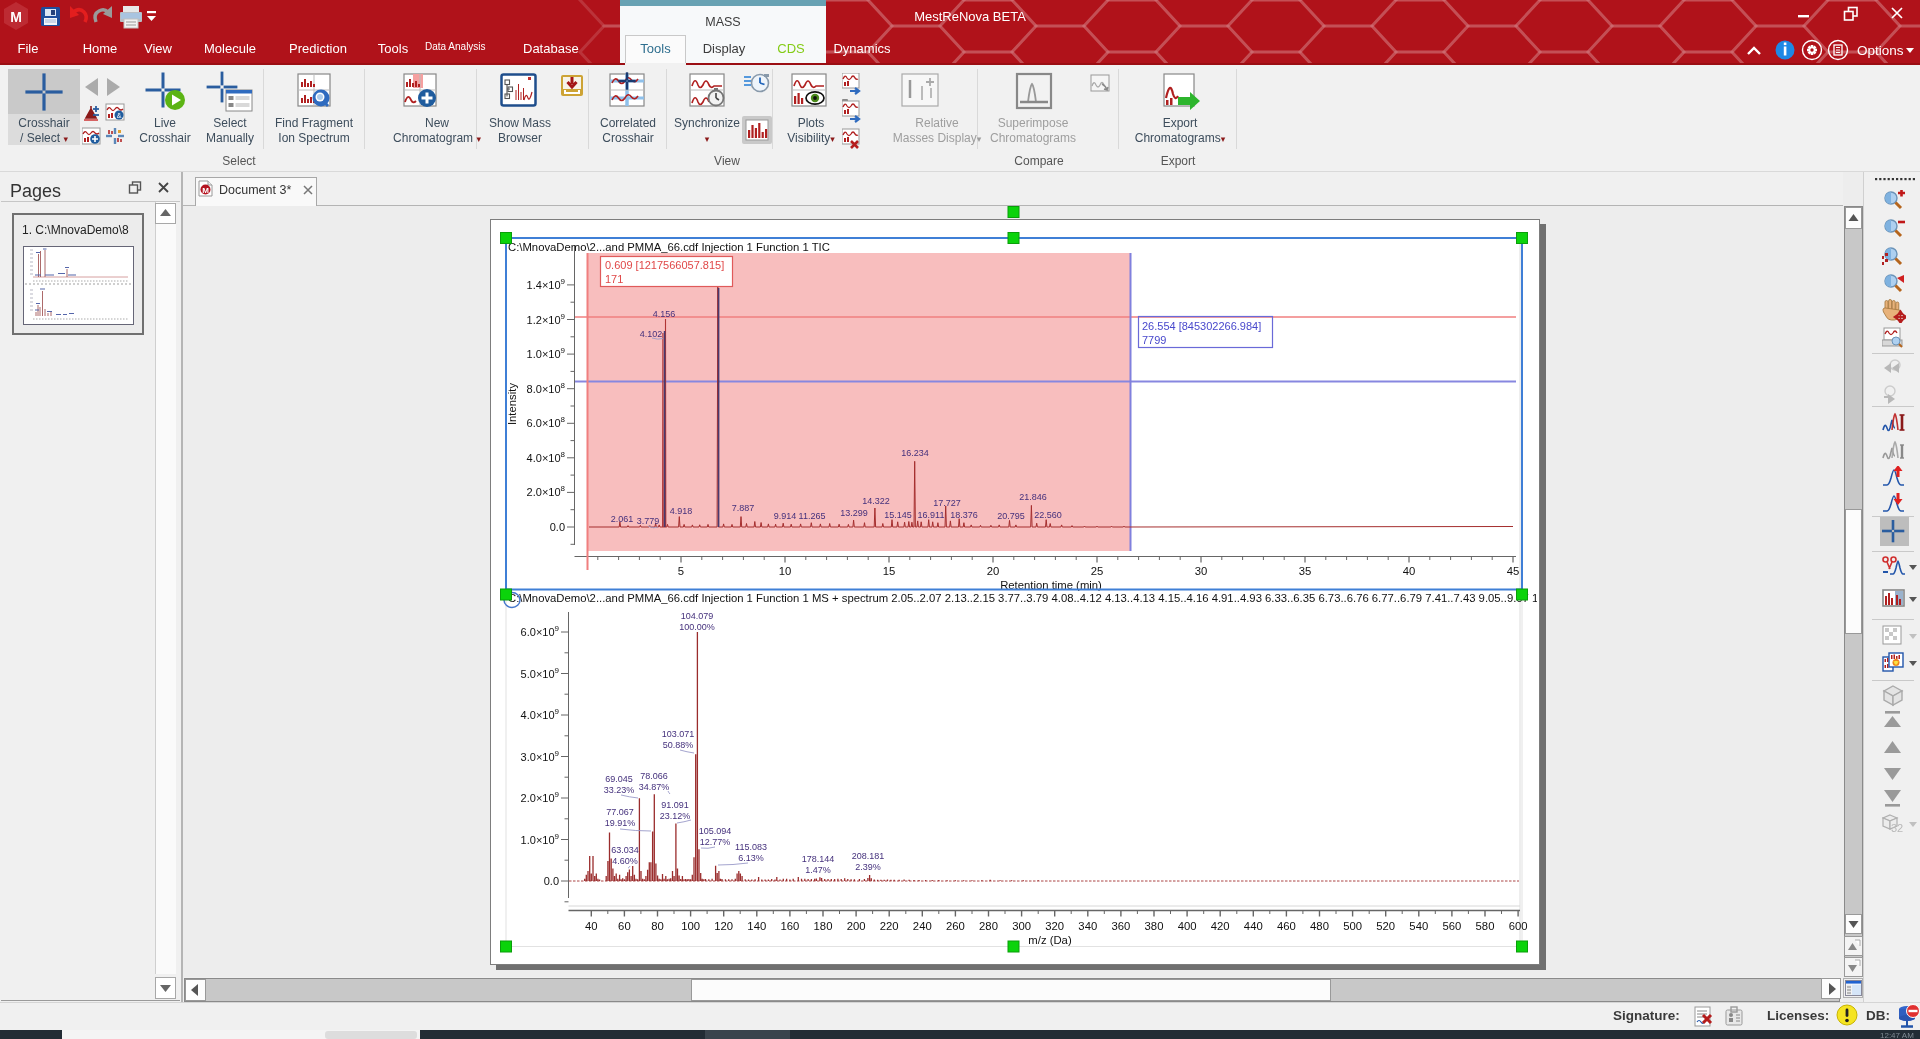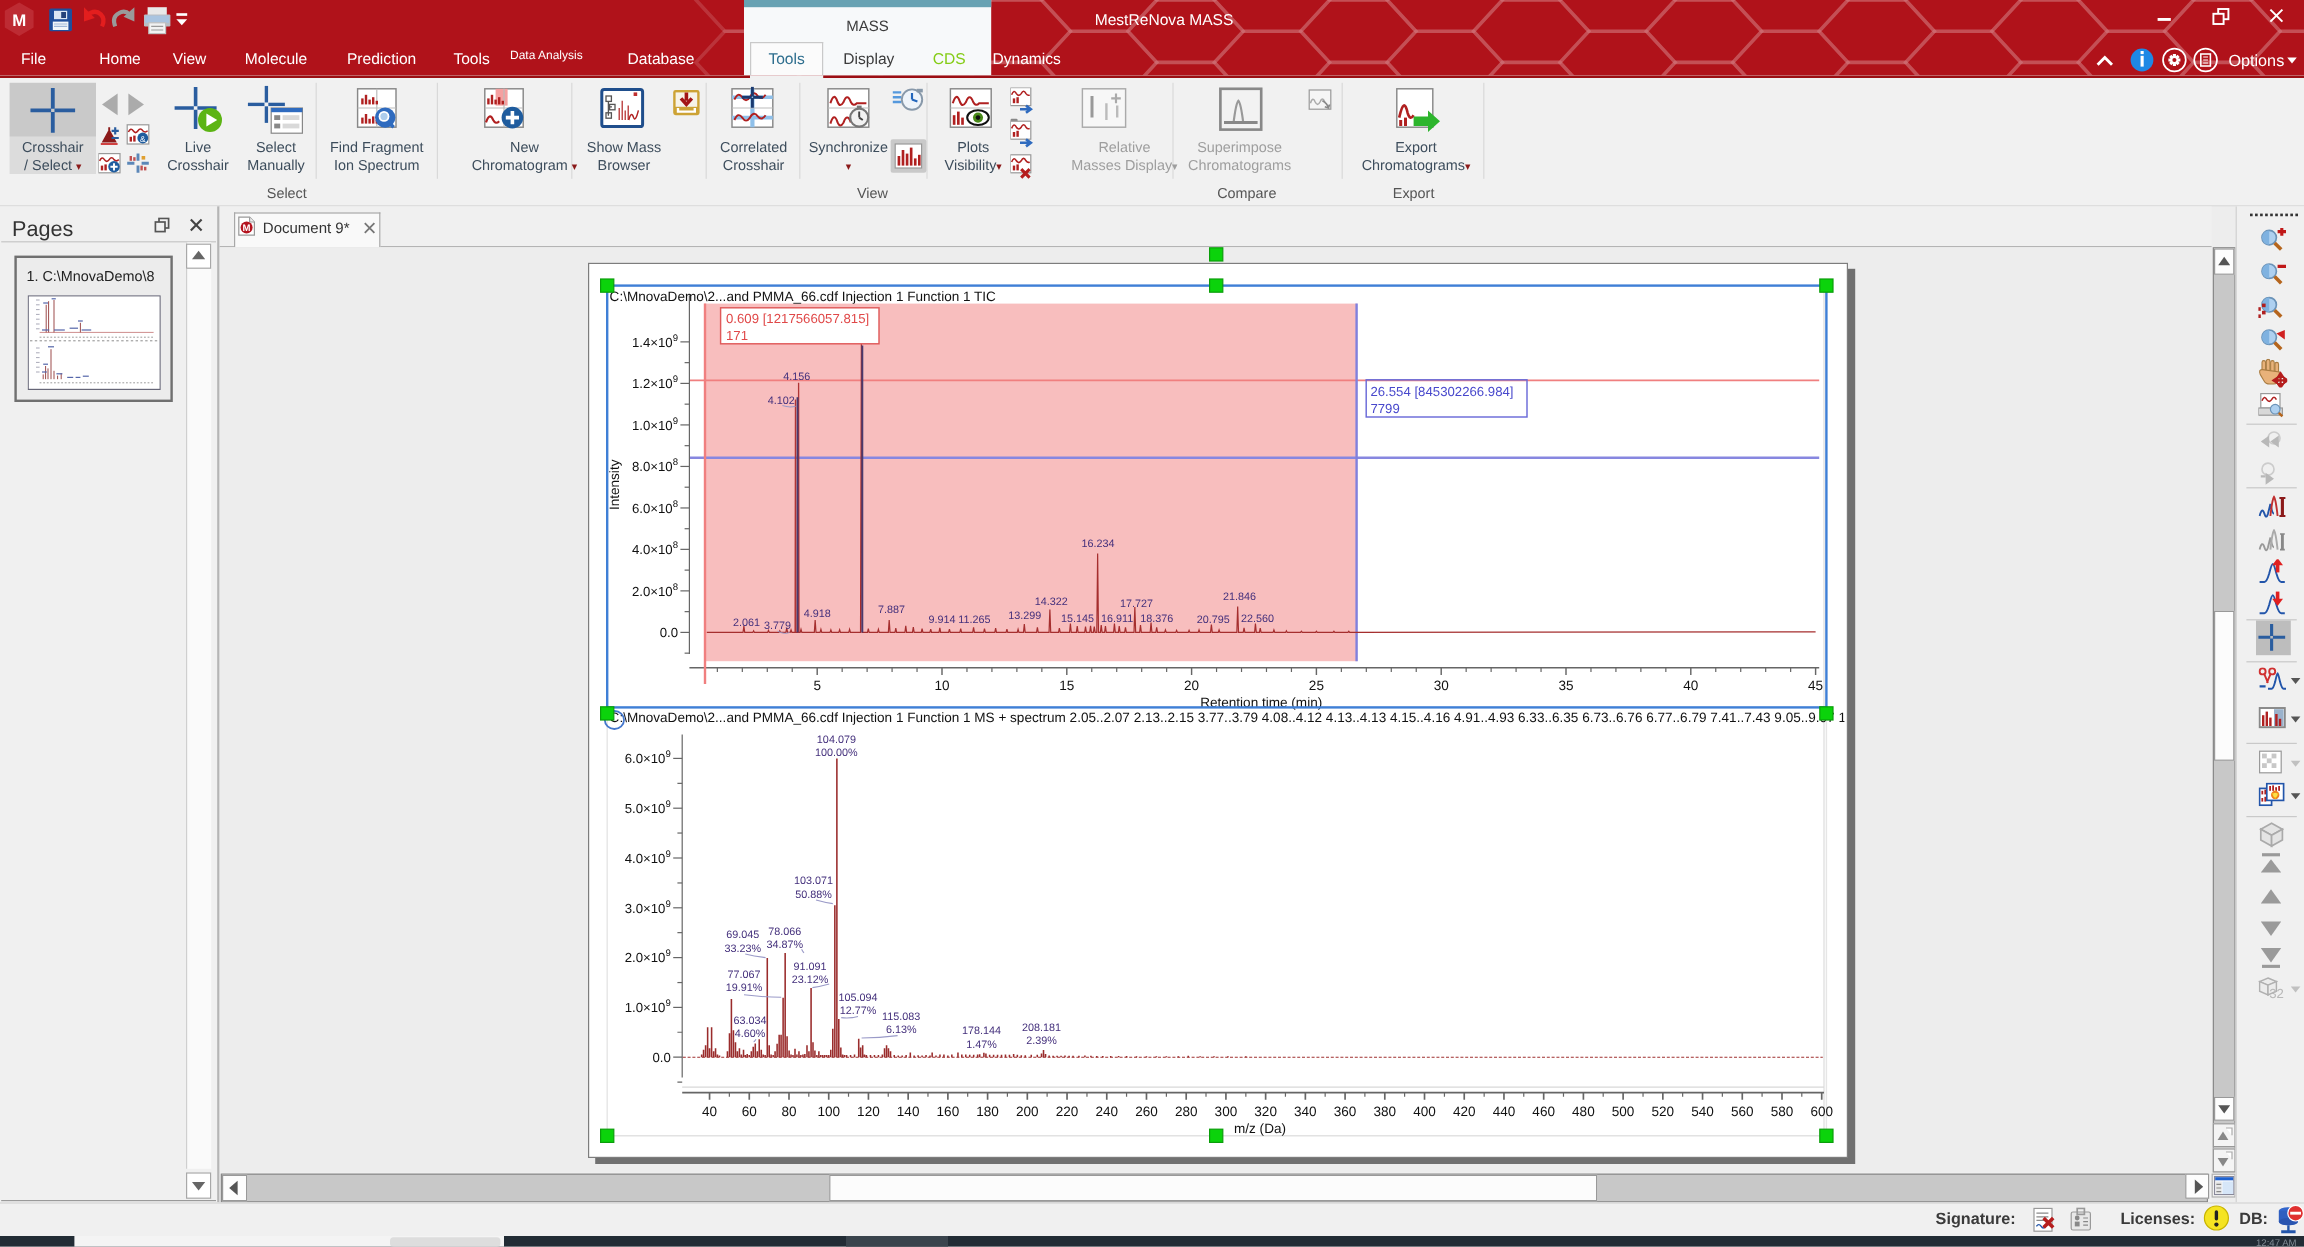--- a/index.html
+++ b/index.html
@@ -103,21 +103,21 @@
 <polygon points="112,6 112,18 103,14" fill="#9a9a9a"></polygon>
 <rect x="123" y="6" width="16" height="7" fill="#e8e8e8"></rect>
 <rect x="120" y="12" width="22" height="10" rx="1" fill="#b9bec4"></rect>
 <rect x="121" y="13" width="20" height="6" fill="#a9c4e0"></rect>
 <rect x="124" y="19" width="14" height="9" fill="#f2f2f2" stroke="#c0c0c0"></rect>
 <line x1="126" y1="22" x2="136" y2="22" stroke="#999"></line>
       <line x1="126" y1="25" x2="136" y2="25" stroke="#999"></line>
 <rect x="147" y="11" width="9" height="2.2" fill="#fff"></rect>
 <polygon points="147,16 156,16 151.5,21" fill="#fff"></polygon>
 </svg>
-<div class="abs wt" style="left:870px;top:9px;width:200px;text-align:center;font-size:13px">MestReNova MASS</div>
+<div class="abs wt" style="left:870px;top:9px;width:200px;text-align:center;font-size:13px">MestReNova BETA</div>
 <svg class="abs" style="left:1780px;top:0" width="140" height="30">
 <rect x="18" y="15" width="11" height="2.4" fill="#fff"></rect>
 <rect x="68.5" y="7.5" width="8.5" height="8.5" fill="none" stroke="#fff" stroke-width="1.6"></rect>
 <rect x="64.5" y="11.5" width="8.5" height="8.5" fill="#b0121a" stroke="#fff" stroke-width="1.6"></rect>
 <path d="M112,8 l10,10 M122,8 l-10,10" stroke="#fff" stroke-width="1.7"></path>
 </svg>
 <div class="abs wt" style="left:-27px;top:41px;width:110px;text-align:center;font-size:13px">File</div>
 <div class="abs wt" style="left:45px;top:41px;width:110px;text-align:center;font-size:13px">Home</div>
 <div class="abs wt" style="left:103px;top:41px;width:110px;text-align:center;font-size:13px">View</div>
 <div class="abs wt" style="left:175px;top:41px;width:110px;text-align:center;font-size:13px">Molecule</div>
@@ -125,21 +125,21 @@
 <div class="abs wt" style="left:338px;top:41px;width:110px;text-align:center;font-size:13px">Tools</div>
 <div class="abs wt" style="left:425px;top:41px;width:110px;text-align:left;font-size:10px">Data Analysis</div>
 <div class="abs wt" style="left:523px;top:41px;width:110px;text-align:left;font-size:13px">Database</div>
 <div class="abs" style="left:620px;top:0;width:206px;height:63px;background:#f7f9fa"></div>
 <div class="abs" style="left:620px;top:0;width:206px;height:6px;background:#68a2b3"></div>
 <div class="abs" style="left:620px;top:15px;width:206px;text-align:center;font-size:12.5px;color:#3c3c3c">MASS</div>
 <div class="abs" style="left:625px;top:35px;width:61px;height:28px;background:#fbfbfb;border:1px solid #c9c9c9;border-bottom:none"></div>
 <div class="abs" style="left:625px;top:41px;width:61px;text-align:center;font-size:13px;color:#2e6e8e">Tools</div>
 <div class="abs" style="left:689px;top:41px;width:70px;text-align:center;font-size:13px;color:#3c3c3c">Display</div>
 <div class="abs" style="left:766px;top:41px;width:50px;text-align:center;font-size:13px;color:#84cc16">CDS</div>
-<div class="abs wt" style="left:827px;top:41px;width:70px;font-size:13px">Dynamics</div>
+<div class="abs wt" style="left:827px;top:41px;width:70px;text-align:center;font-size:13px">Dynamics</div>
 <svg class="abs" style="left:1740px;top:36px" width="180" height="28">
 <path d="M8,18 l6,-6 l6,6" fill="none" stroke="#fff" stroke-width="2.4"></path>
 <circle cx="45" cy="14" r="9.5" fill="#1e88e5"></circle>
       <rect x="43.8" y="10.5" width="2.6" height="9" fill="#fff"></rect>
       <rect x="43.8" y="6.5" width="2.6" height="2.6" fill="#fff"></rect>
 <circle cx="72" cy="14" r="9.5" fill="none" stroke="#fff" stroke-width="1.4"></circle>
 <g stroke="#fff" stroke-width="2.6">
         <line x1="72" y1="9" x2="72" y2="19"></line>
         <line x1="67" y1="14" x2="77" y2="14"></line>
 <line x1="68.5" y1="10.5" x2="75.5" y2="17.5"></line>
@@ -506,21 +506,21 @@
 </div>
 <div class="abs" style="left:181px;top:172px;width:2px;height:830px;background:#b5b5b5"></div>
 <div class="abs" style="left:183px;top:172px;width:1660px;height:34px;background:#f0f0f0;border-bottom:1px solid #b4b4b4"></div>
 <div class="abs" style="left:195px;top:177px;width:122px;height:29px;background:#f9f9f9;border:1px solid #a8a8a8;border-bottom:none"></div>
 <svg class="abs" style="left:198px;top:180px" width="16" height="17">
 <path d="M1,1 h9 l4,4 v11 h-13 z" fill="#fff" stroke="#999"></path>
 <path d="M10,1 l0,4 l4,0" fill="#eee" stroke="#999"></path>
 <circle cx="7.5" cy="9.5" r="5" fill="#b41420"></circle>
 <text x="7.5" y="12.5" font-size="8" fill="#fff" text-anchor="middle" font-weight="bold">M</text>
 </svg>
-<div class="abs" style="left:219px;top:183px;font-size:12.5px;color:#333">Document 9*</div>
+<div class="abs" style="left:219px;top:183px;font-size:12.5px;color:#333">Document 3*</div>
 <svg class="abs" style="left:302px;top:184px" width="12" height="12">
     <path d="M2,2 l8,8 M10,2 l-8,8" stroke="#777" stroke-width="1.5"></path>
   </svg>
 <div class="abs" style="left:183px;top:206px;width:1660px;height:771px;background:#ededed;overflow:hidden">
 <div class="abs" style="left:313px;top:18px;width:1050px;height:746px;background:#707070"></div>
 <div class="abs" style="left:307px;top:13px;width:1050px;height:746px;background:#fff;border:1px solid #7d7d7d"></div>
 </div>
 <svg class="abs" style="left:0;top:0;pointer-events:none" width="1920" height="1039">
     <line x1="1520" y1="238" x2="1520" y2="946" stroke="#dcdcdc" stroke-width="1"></line>
 <line x1="506" y1="946.5" x2="1522" y2="946.5" stroke="#e2e2e2" stroke-width="1.2"></line>

